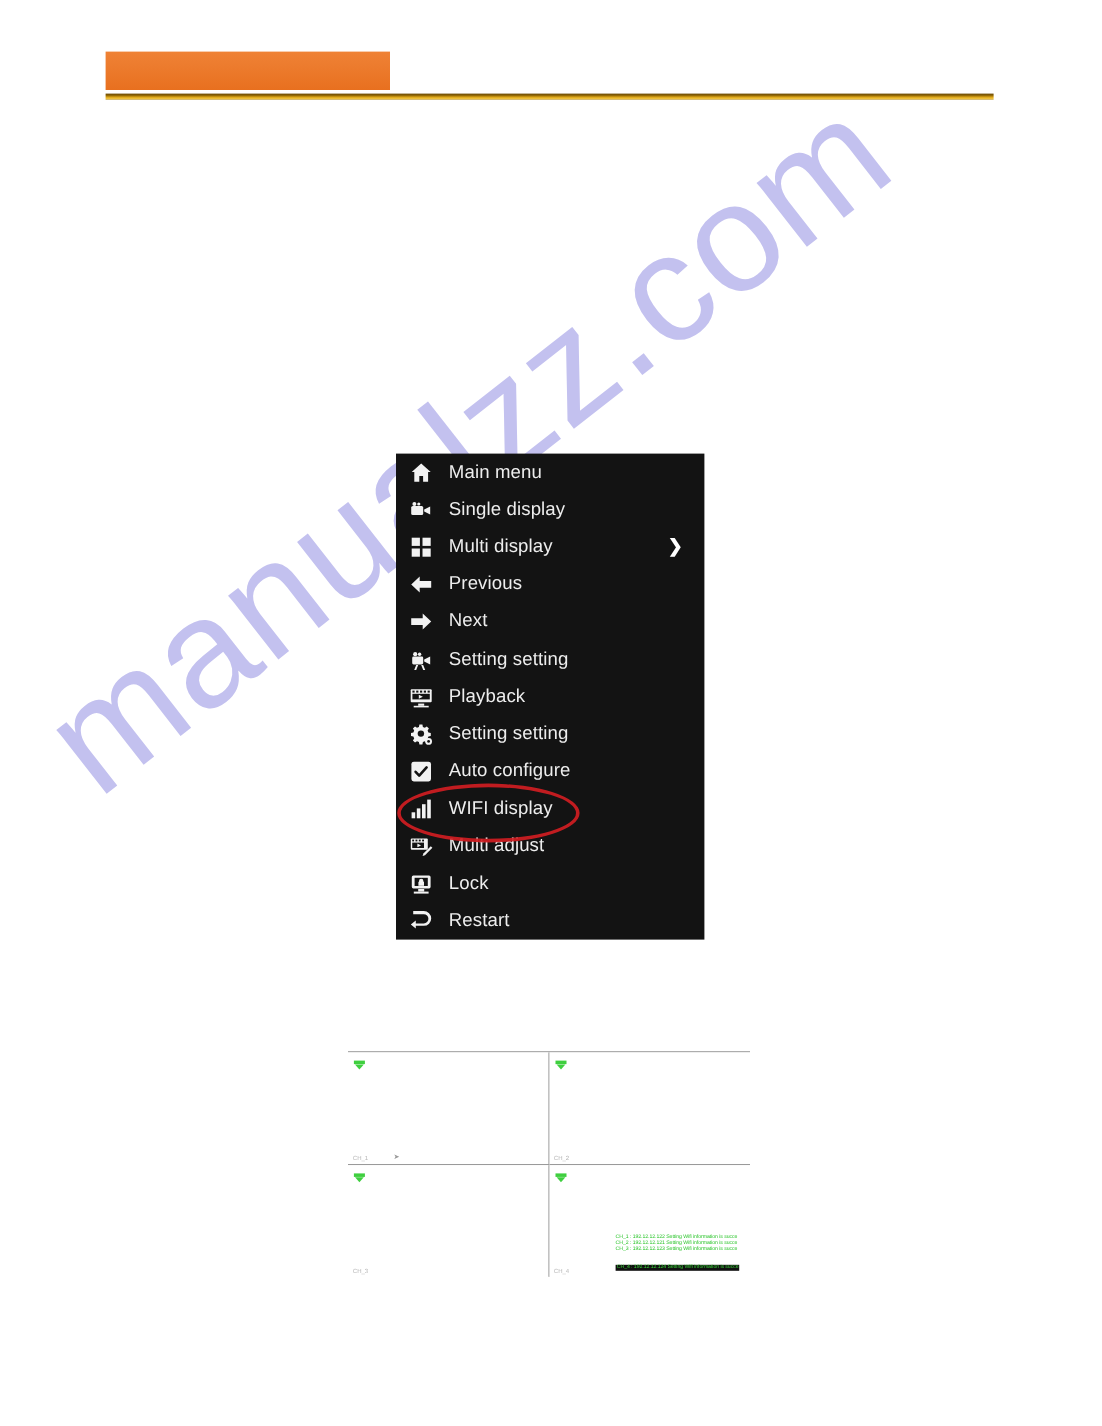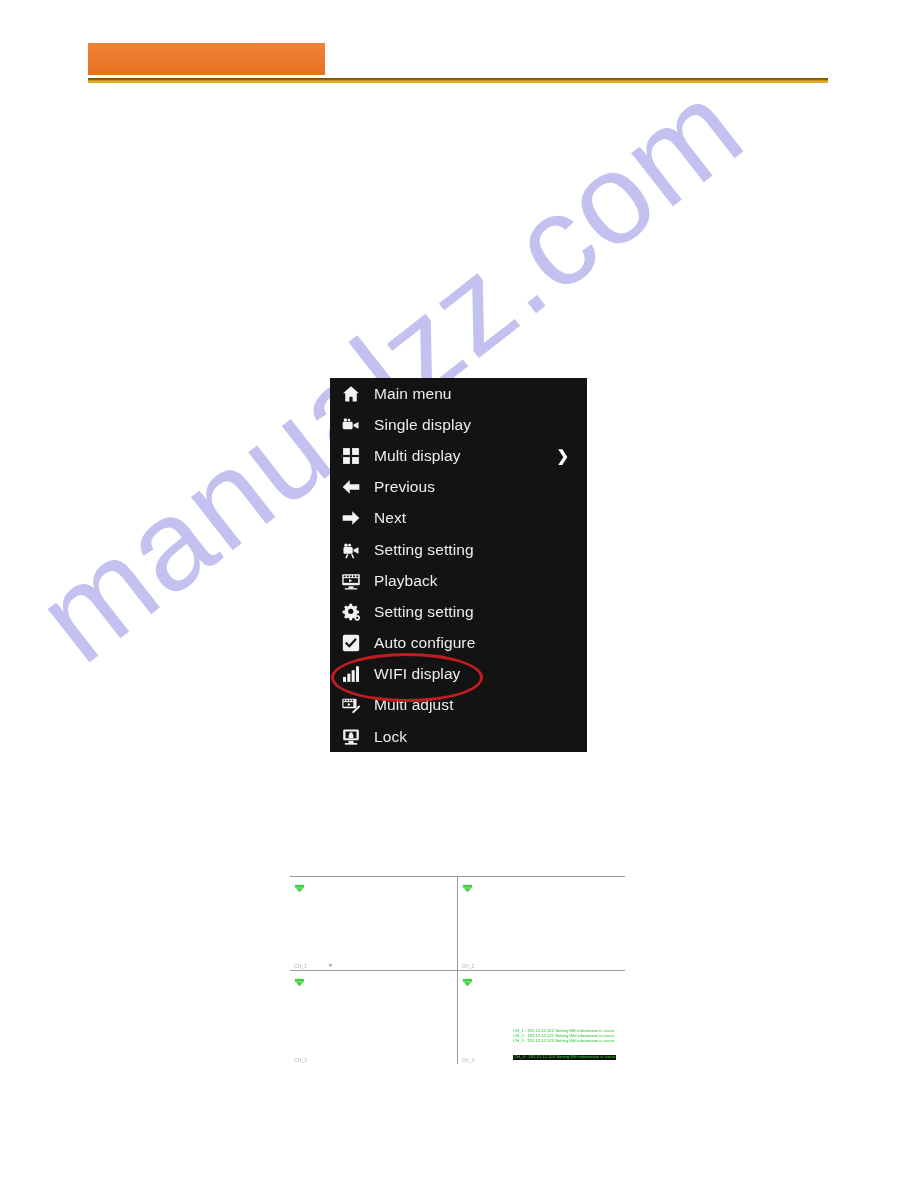--- a/index.html
+++ b/index.html
@@ -322,20 +322,28 @@
         <svg width="20" height="20" viewBox="0 0 24 24" fill="#f2f2f2">
           <rect x="2.6" y="3" width="18.8" height="13" rx="1.6"></rect>
           <rect x="5.4" y="5.4" width="13.2" height="8.2" fill="#131313"></rect>
           <path d="M12 6.4a2.2 2.2 0 0 1 2.2 2.2v1h-4.4v-1A2.2 2.2 0 0 1 12 6.4z" fill="#f2f2f2"></path>
           <rect x="9.2" y="9.4" width="5.6" height="4" fill="#f2f2f2"></rect>
           <rect x="9" y="16.6" width="6" height="2.6"></rect>
           <rect x="4.6" y="19.2" width="14.8" height="2"></rect>
         </svg>
       </span>
       <span class="menu-label">Lock</span>
+    </div>
+    <div class="menu-item">
+      <span class="menu-icon">
+        <svg width="20" height="20" viewBox="0 0 24 24" fill="#f2f2f2">
+          <path d="M4 4.6h10.6a4.6 4.6 0 0 1 0 9.2H6.6V11l-5 4 5 4v-2.8h8a7.4 7.4 0 0 0 0-14.8H4z"></path>
+        </svg>
+      </span>
+      <span class="menu-label">Restart</span>
     </div>
   </div>
 <div id="wifi-highlight"></div>
 
 <div id="dvr-screenshot">
   <div id="dvr-grid">
       <div class="dvr-pane col-left row-top">
         <span class="rec-indicator"><svg width="11" height="11" viewBox="0 0 12 12">
             <rect x="1" y="2" width="10" height="3.2" fill="#3fcf3f"></rect>
             <path d="M2 5.6h8L6 10z" fill="#3fcf3f"></path>

